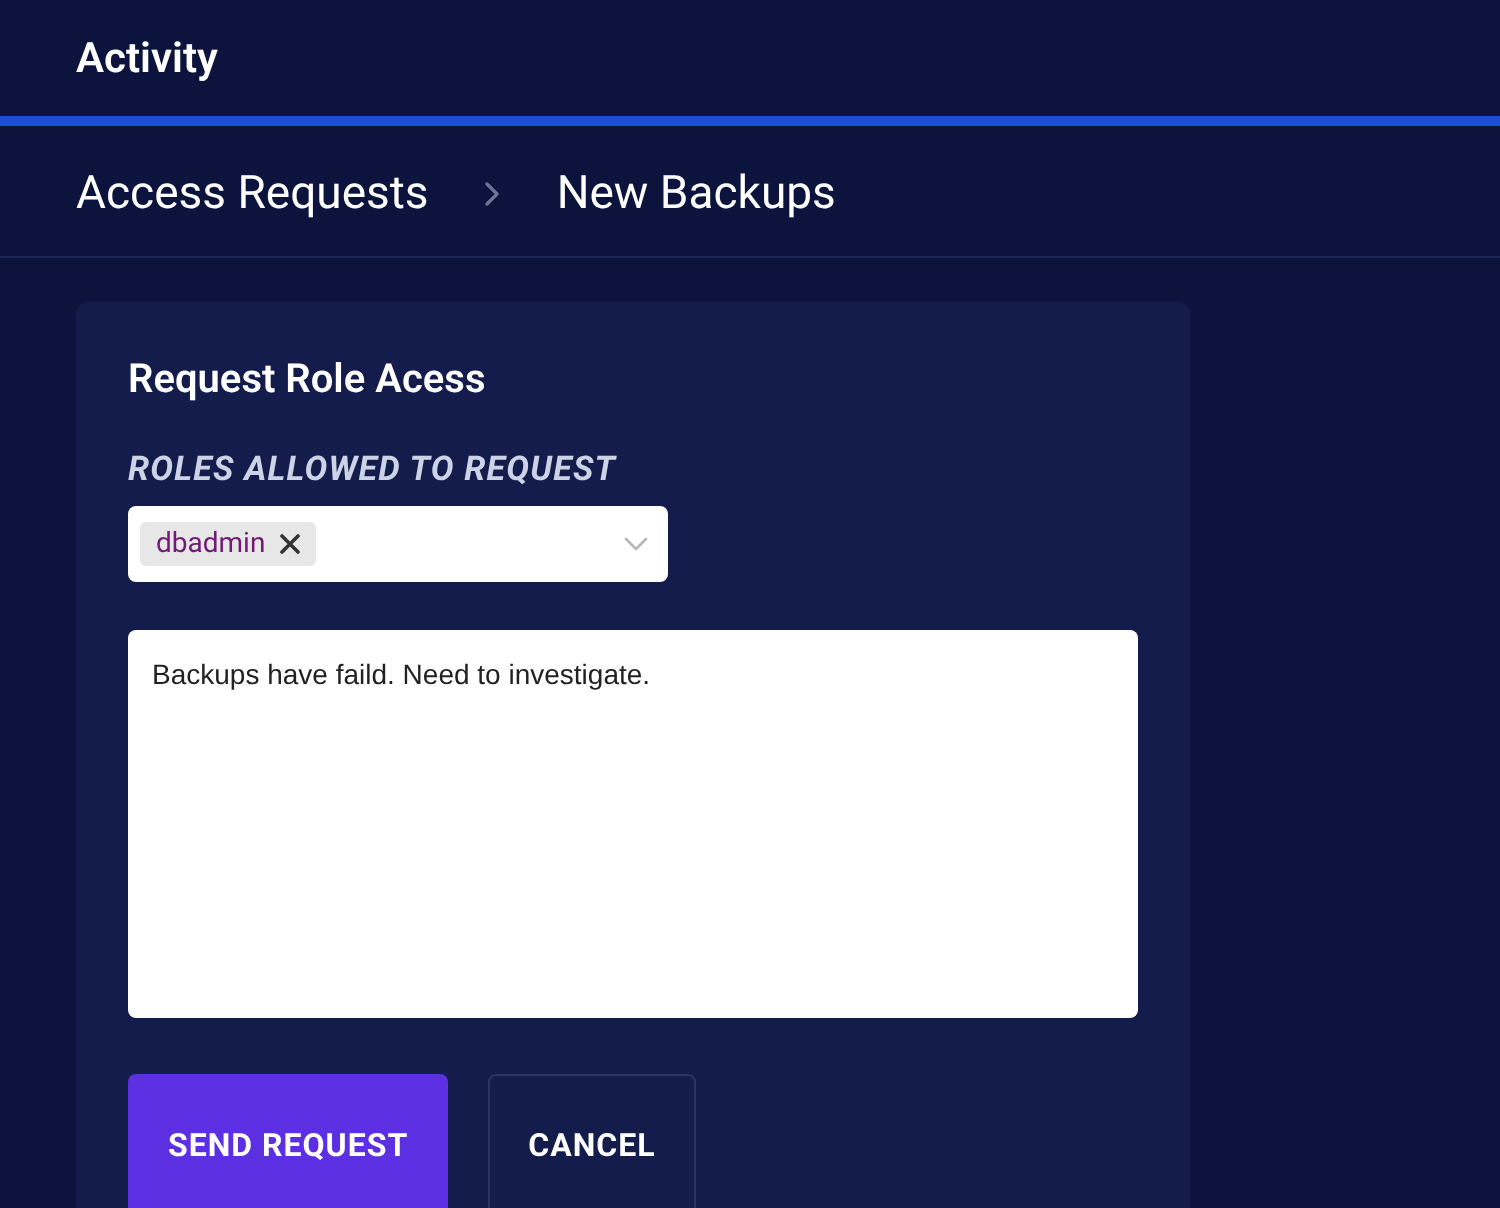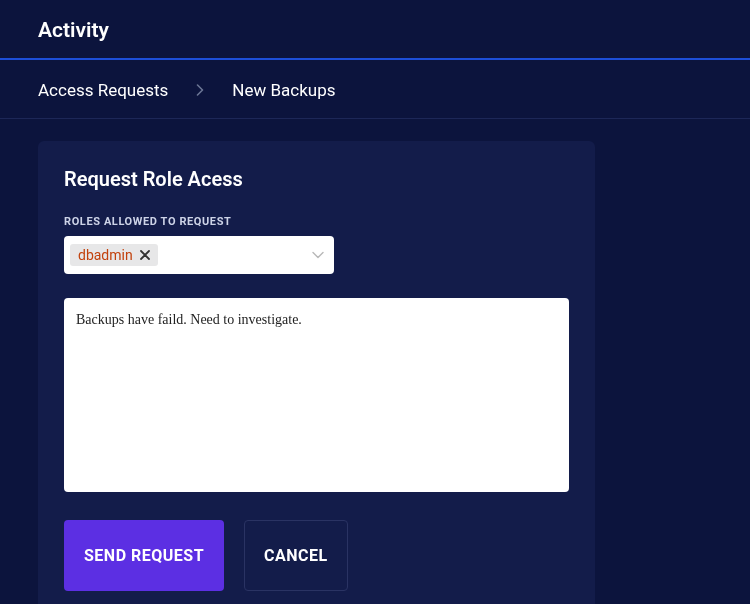--- a/index.html
+++ b/index.html
@@ -10,34 +10,34 @@
     body {
       font-family: -apple-system, BlinkMacSystemFont, "Segoe UI", Roboto, Helvetica, Arial, sans-serif;
       background: #0c143d;
       color: #ffffff;
       width: 750px;
       height: 604px;
       overflow: hidden;
     }
     .header {
       padding: 18px 38px 16px 38px;
-      border-bottom: 2px solid #1d4ed8;
+      border-bottom: 5px solid #1d4ed8;
     }
     .page-title {
       font-size: 21px;
       font-weight: 600;
       color: #ffffff;
     }
     .breadcrumb {
       padding: 20px 38px 18px 38px;
       border-bottom: 1px solid #1d2757;
       display: flex;
       align-items: center;
       gap: 28px;
-      font-size: 17px;
+      font-size: 23px;
     }
     .breadcrumb-link {
       color: #ffffff;
       cursor: pointer;
     }
     .breadcrumb-sep {
       color: #6b7694;
       display: flex;
       align-items: center;
     }
@@ -52,42 +52,43 @@
       border-radius: 6px;
       padding: 26px 26px 30px 26px;
       width: 557px;
     }
     .card-title {
       font-size: 20px;
       font-weight: 600;
       margin-bottom: 24px;
     }
     .field-label {
-      font-size: 11px;
+      font-size: 17px;
       font-weight: 700;
       letter-spacing: 0.6px;
       color: #cdd3e7;
       margin-bottom: 8px;
       text-transform: uppercase;
+      font-style: italic;
     }
     .select-box {
       background: #ffffff;
       border-radius: 4px;
       width: 270px;
       height: 38px;
       display: flex;
       align-items: center;
       justify-content: space-between;
       padding: 0 10px 0 6px;
       cursor: pointer;
       margin-bottom: 24px;
     }
     .chip {
       background: #e7e7e8;
-      color: #c2410c;
+      color: #701a75;
       font-size: 14px;
       padding: 3px 8px;
       border-radius: 3px;
       display: inline-flex;
       align-items: center;
       gap: 7px;
     }
     .chip-remove {
       cursor: pointer;
       display: inline-flex;
@@ -100,21 +101,21 @@
       align-items: center;
     }
     .textarea {
       width: 100%;
       background: #ffffff;
       color: #222;
       border: none;
       border-radius: 4px;
       padding: 14px 12px;
       font-size: 14px;
-      font-family: Liberation Serif, serif;
+      font-family: Liberation Sans, sans-serif;
       resize: none;
       height: 194px;
       outline: none;
     }
     .button-row {
       margin-top: 24px;
       display: flex;
       gap: 20px;
     }
     .btn {

